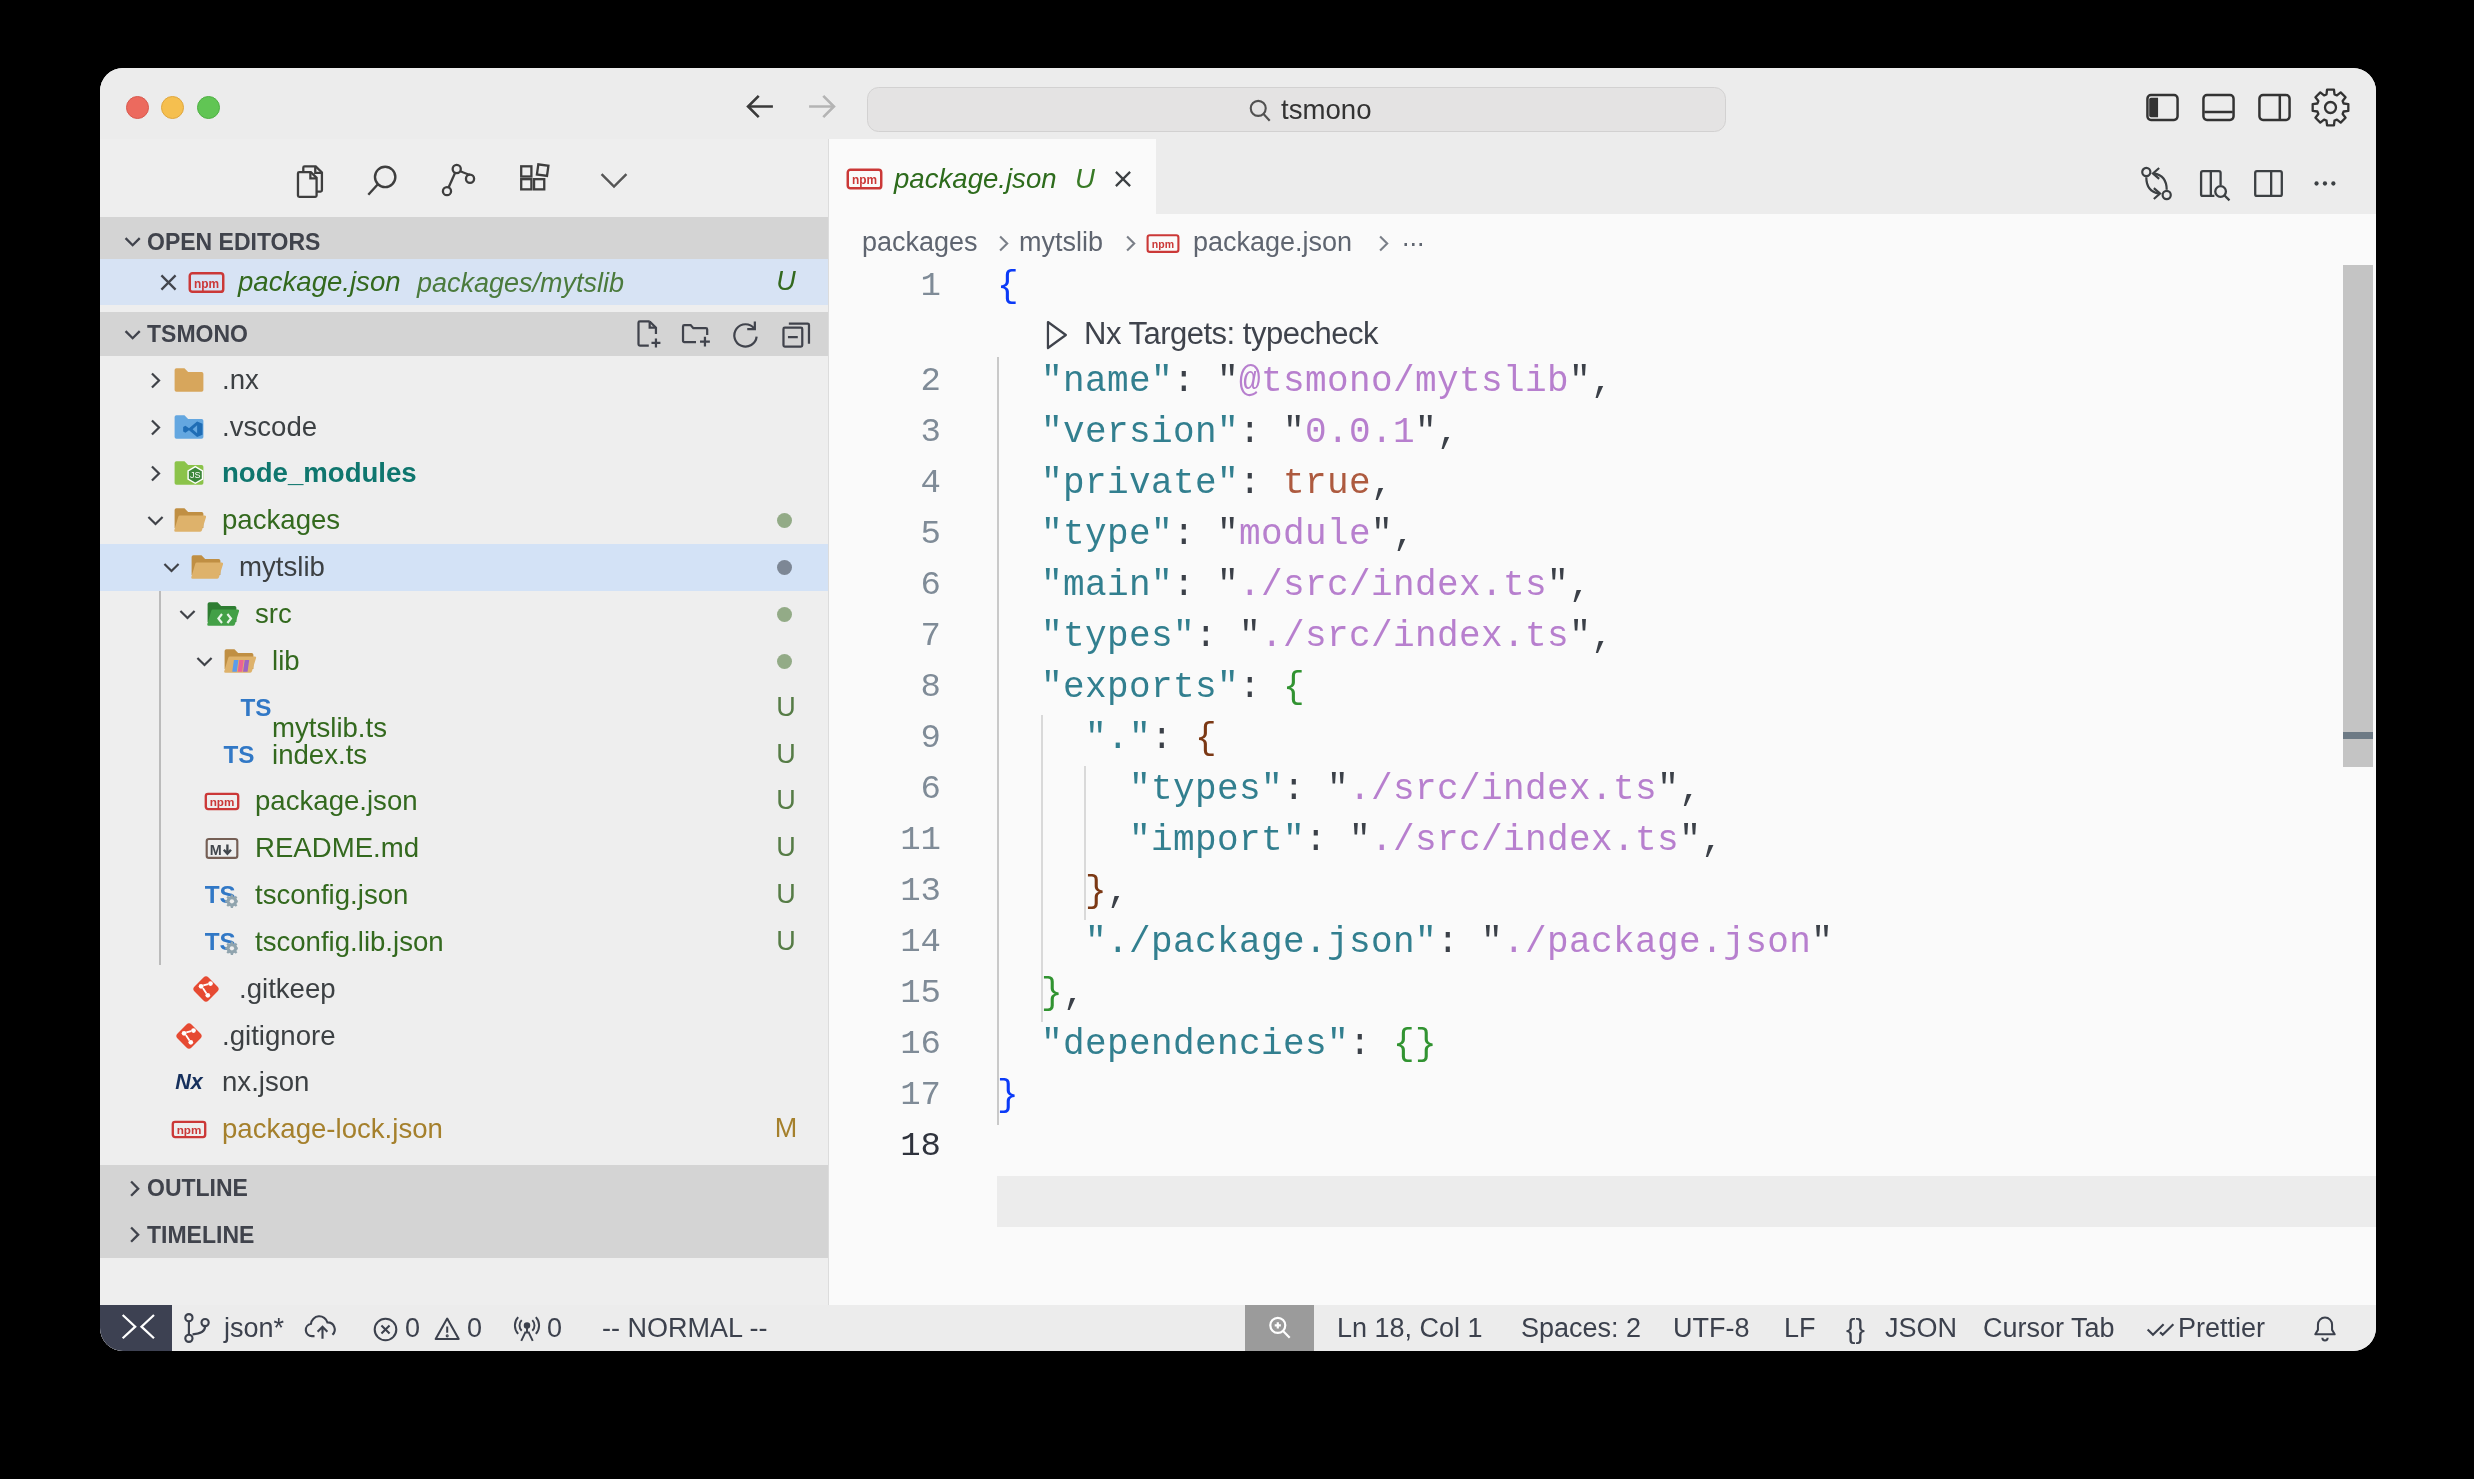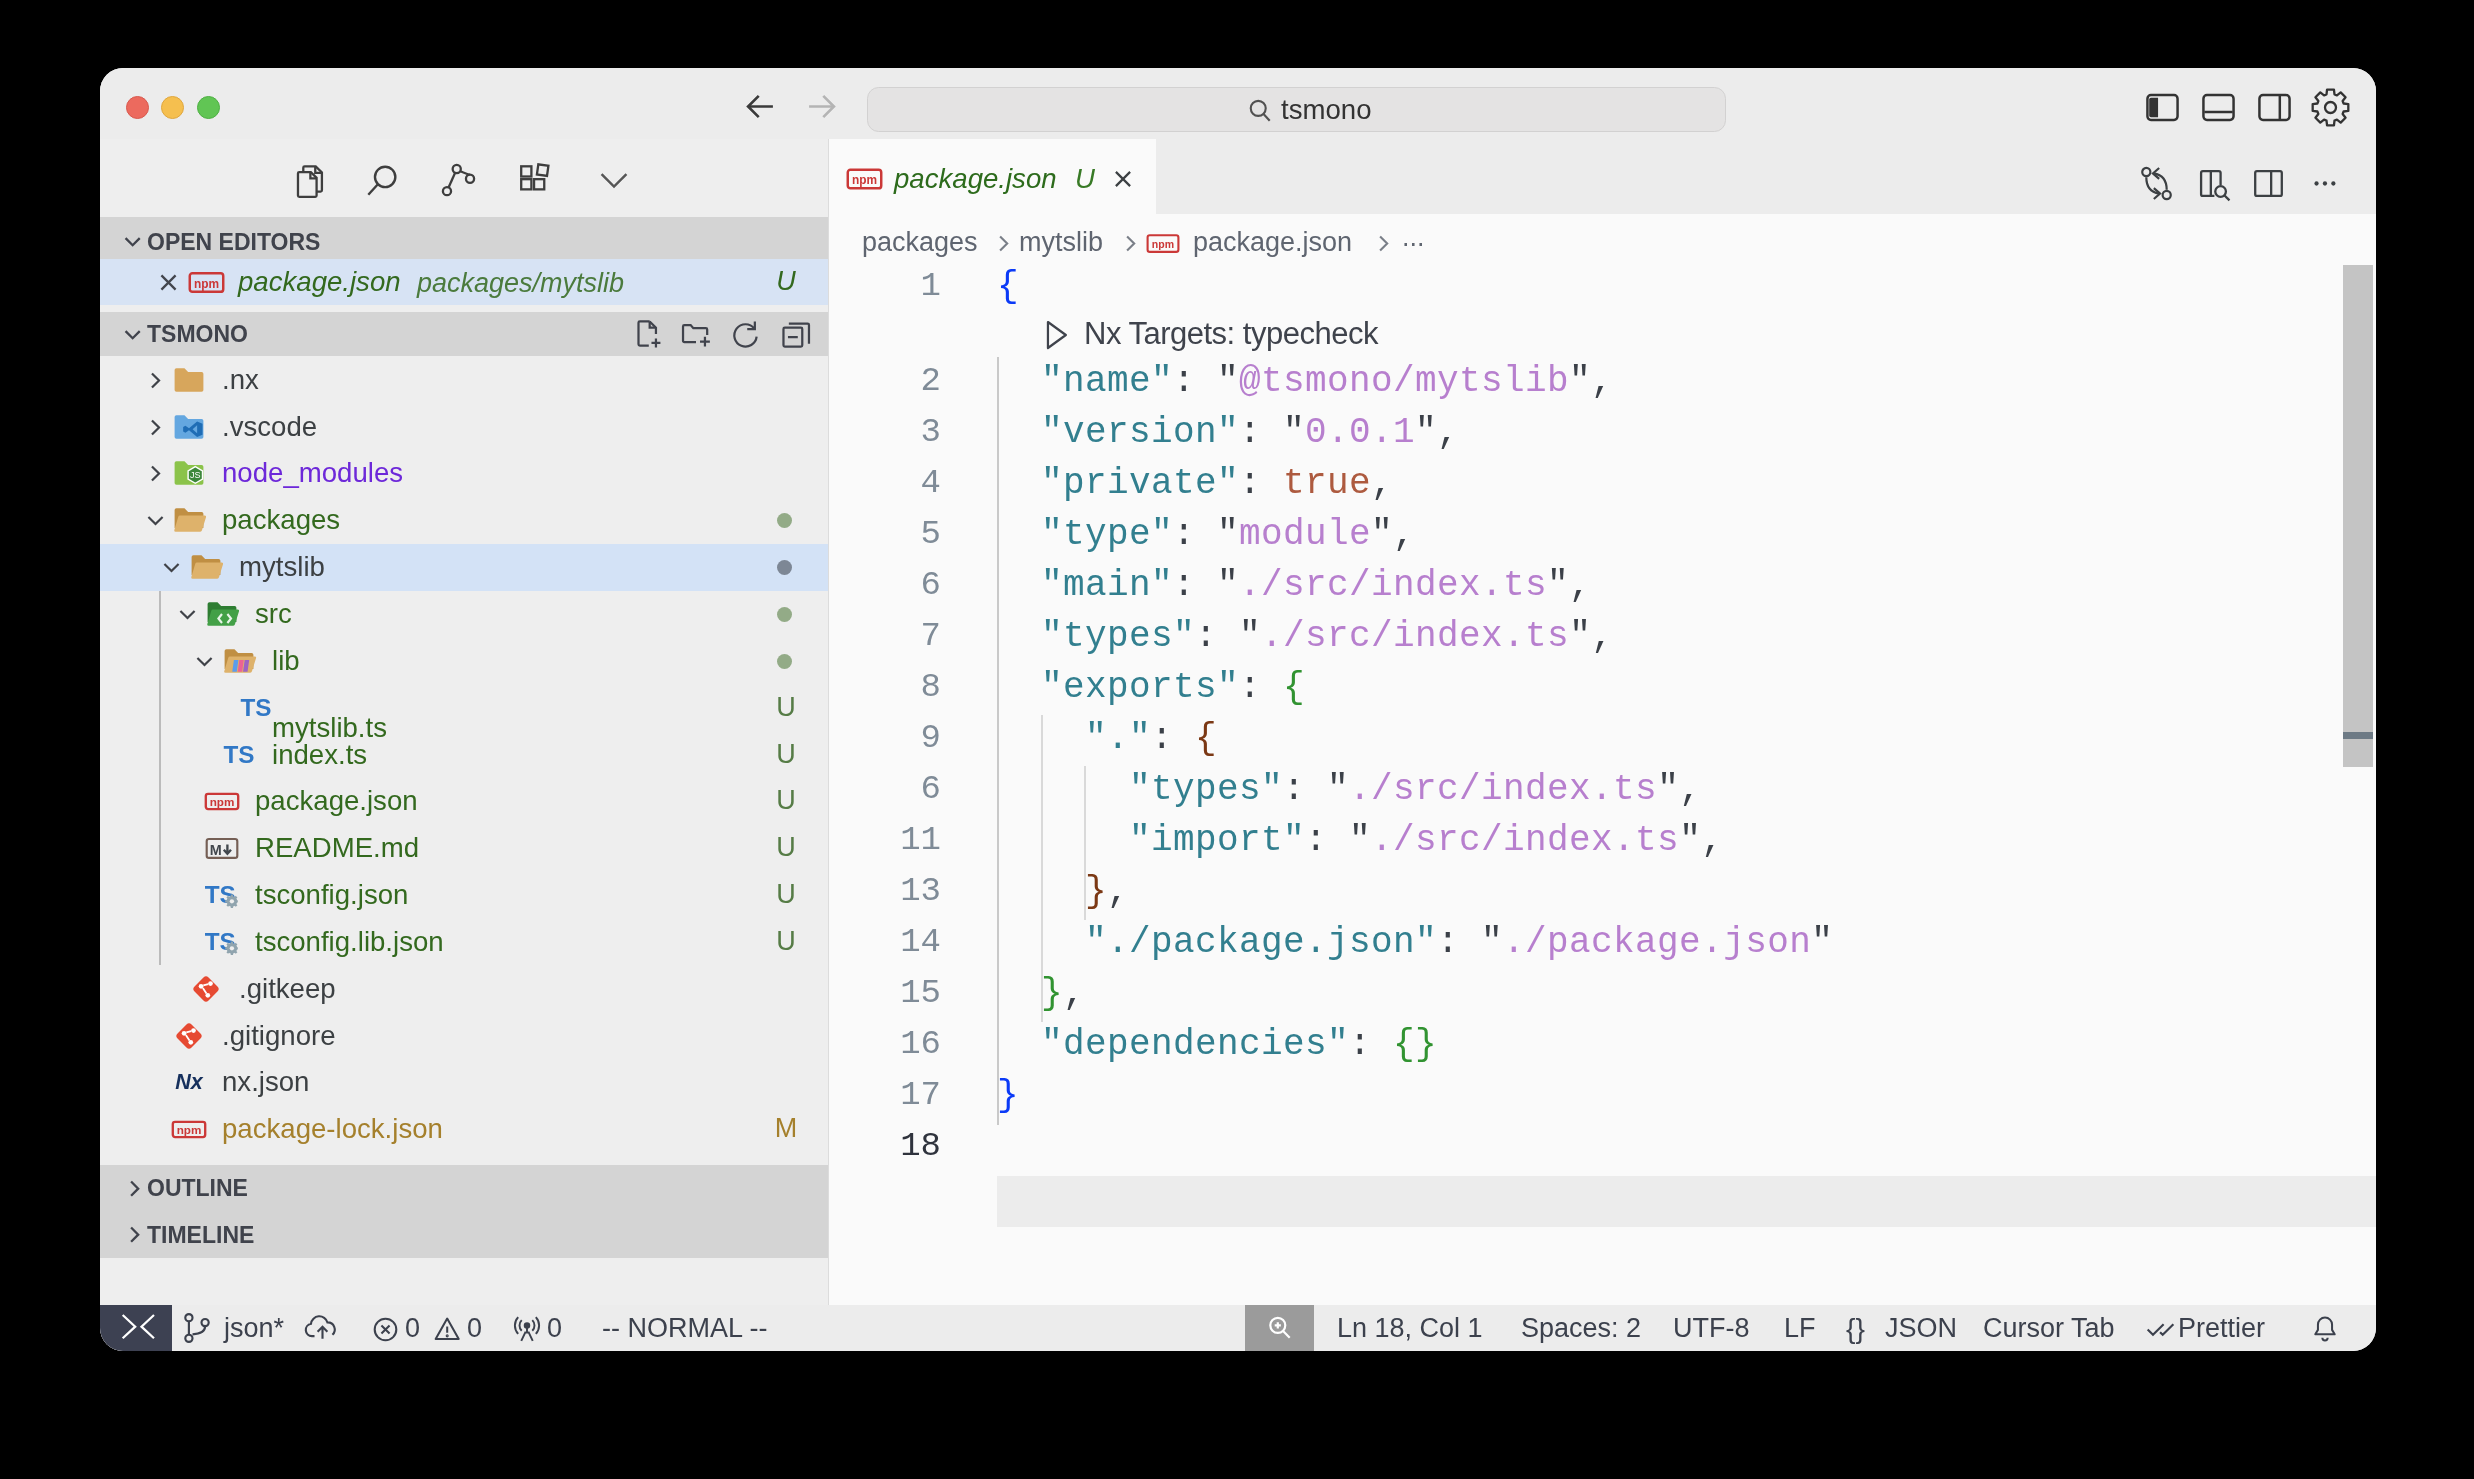--- a/index.html
+++ b/index.html
@@ -14,21 +14,21 @@
 #searchbox .txt { position:absolute; left:413px; top:6.2px; font-size:27.6px; color:#333; }
 
 #sidebar { position:absolute; left:0; top:71px; width:728px; bottom:46px; background:#eeeeee; }
 .shdr { position:absolute; left:0; width:100%; background:#d4d4d4; color:#40434c; font-weight:bold; font-size:23px; }
 .shdr .ht { position:absolute; left:47px; }
 .row { position:absolute; left:0; width:100%; height:47px; }
 .rowsel { background:#d7e3f4; }
 .rowsel2 { background:#d3e2f6; }
 .itxt { position:absolute; font-size:27.6px; color:#3c4043; white-space:nowrap; }
 .green { color:#33691e; }
-.gray { color:#6d28d9; }
+.gray { color:#0f766e;font-weight:bold; }
 .gold { color:#a5802c; }
 .ugreen { color:#567c46; }
 .badge { position:absolute; left:668px; width:36px; text-align:center; font-size:27px; }
 .dot { position:absolute; left:677px; width:15px; height:15px; border-radius:50%; }
 
 #editor { position:absolute; left:728px; top:71px; right:0; bottom:46px; background:#ececec; border-left:1.8px solid #dcdcdc; }
 #tab { position:absolute; left:0; top:0; width:327px; height:75px; background:#fafafa; }
 #breadcrumb { position:absolute; left:0; top:75px; right:0; height:47px; background:#fafafa; color:#5f6570; font-size:27px; }
 #codearea { position:absolute; left:0; top:122px; right:0; bottom:0; background:#fafafa; overflow:hidden; }
 #lines { position:absolute; left:0; top:0.4px; width:100%; }

